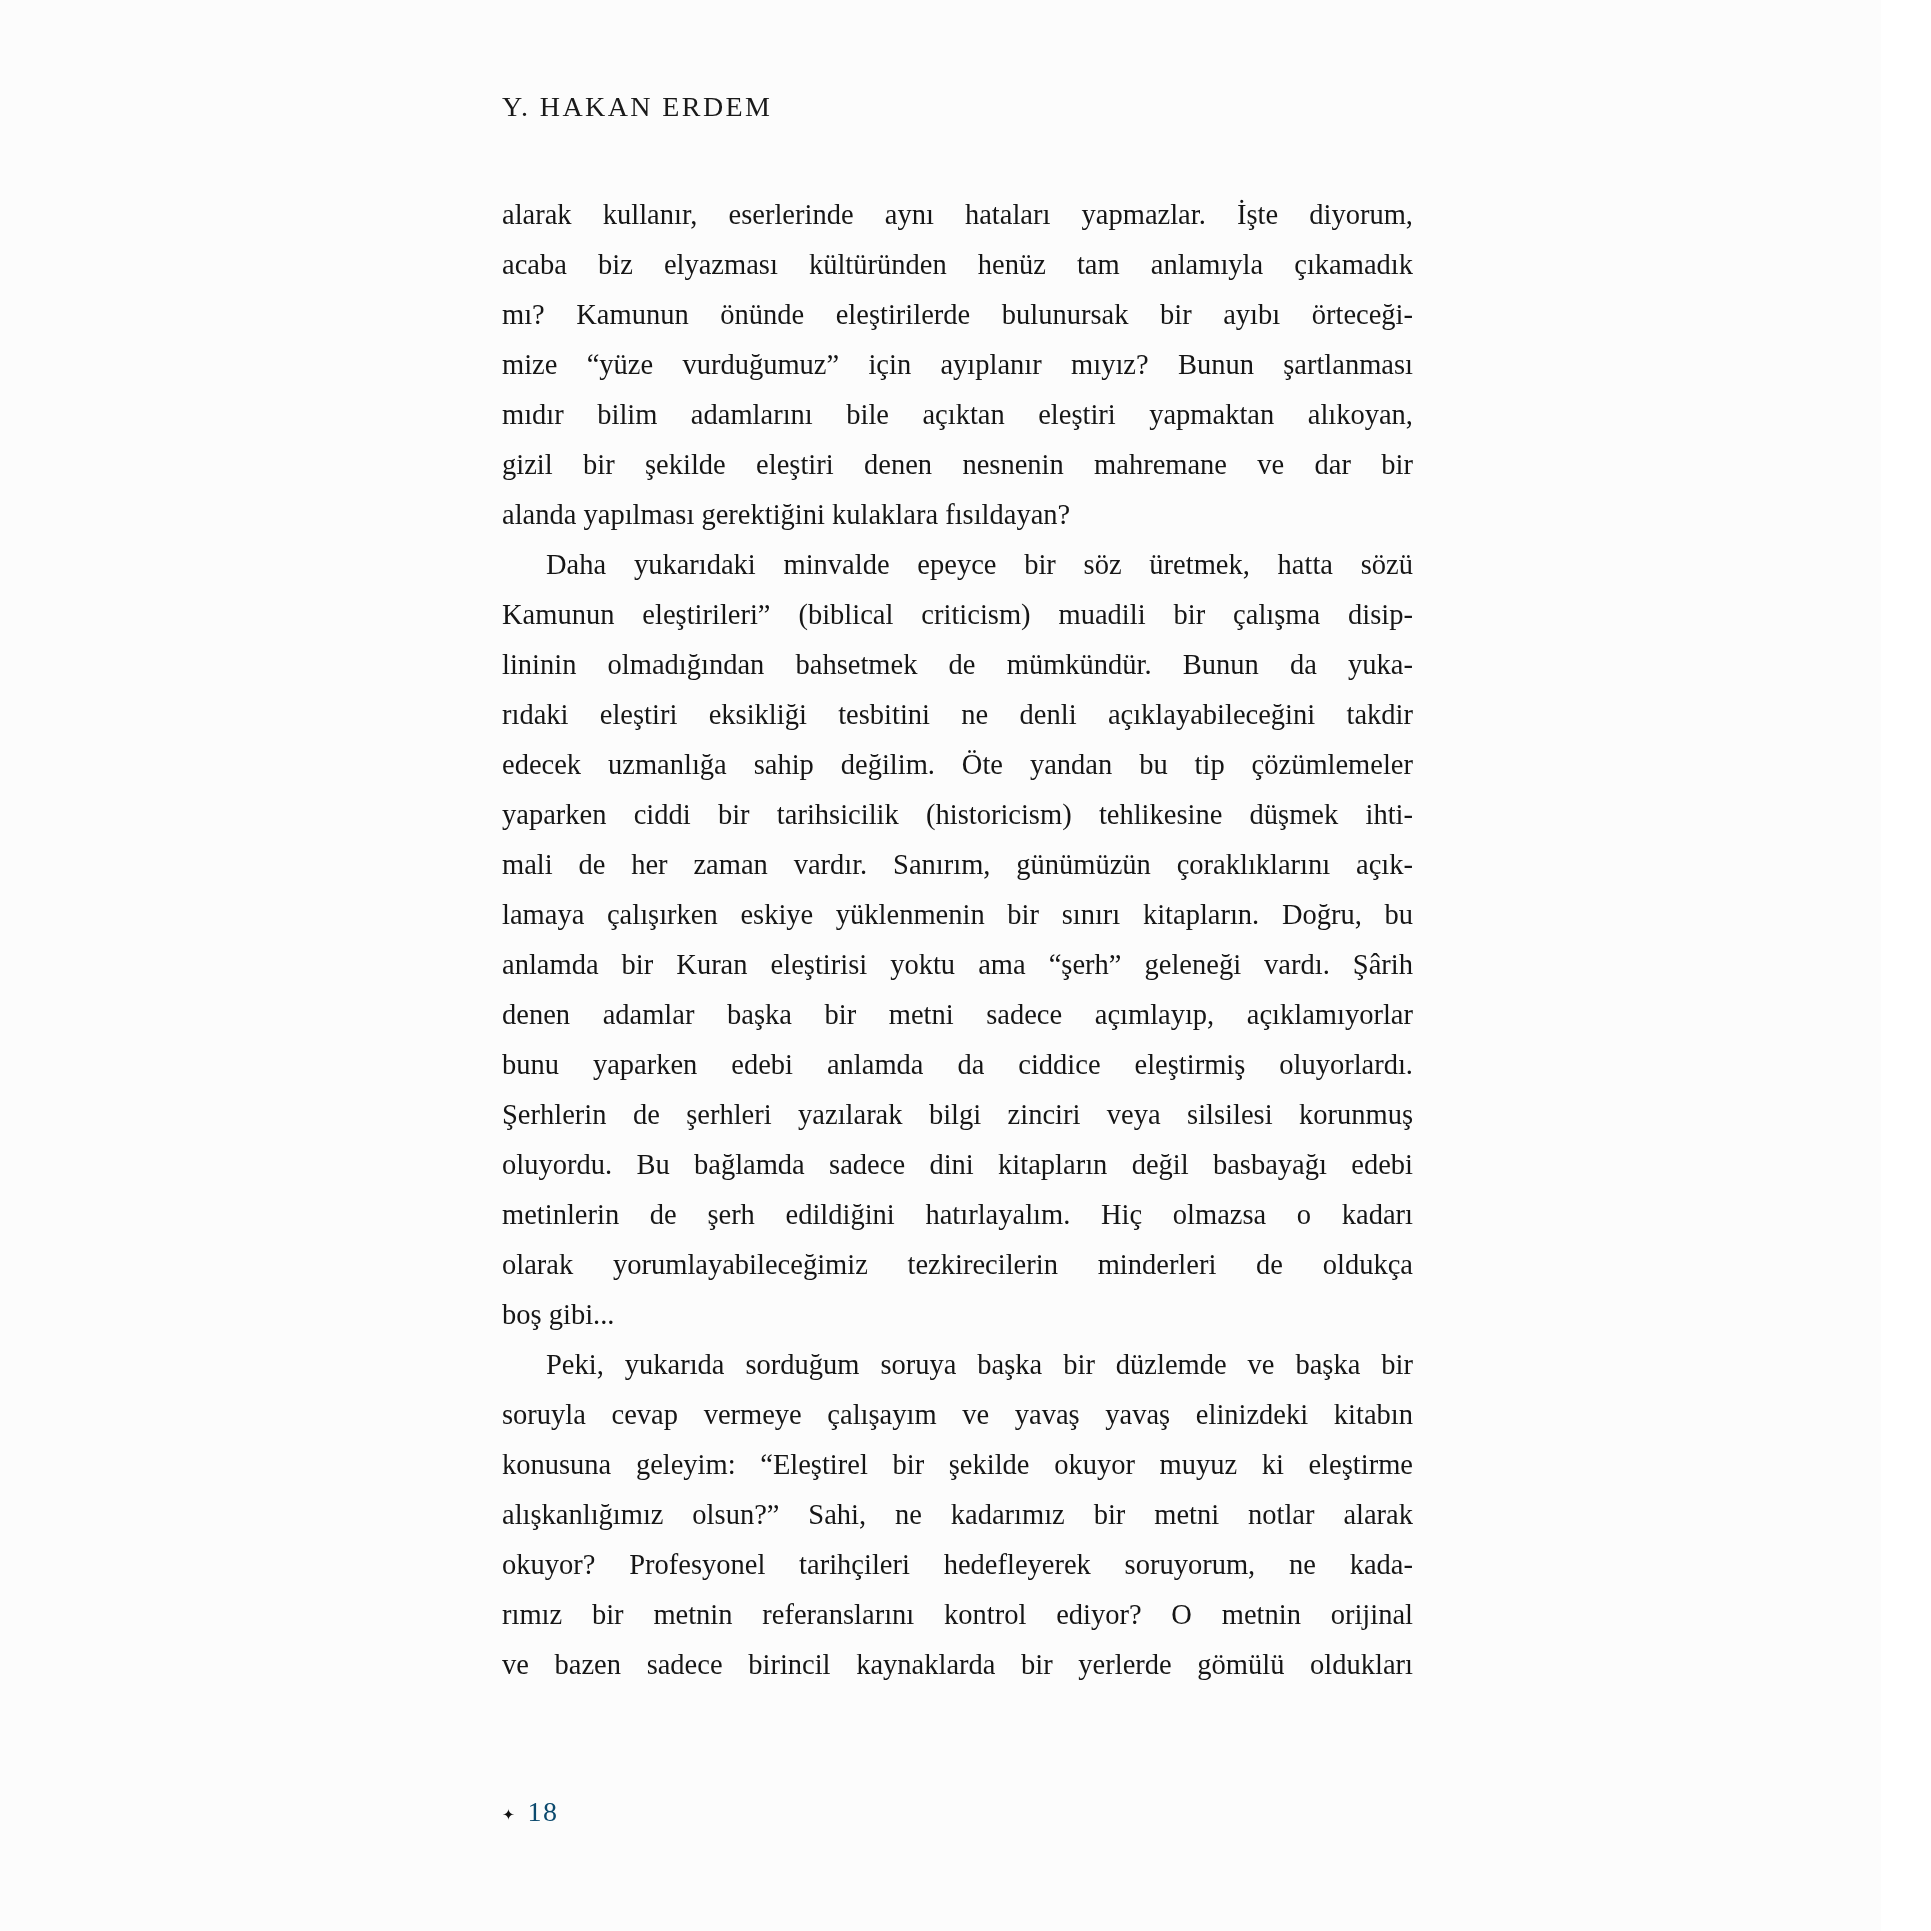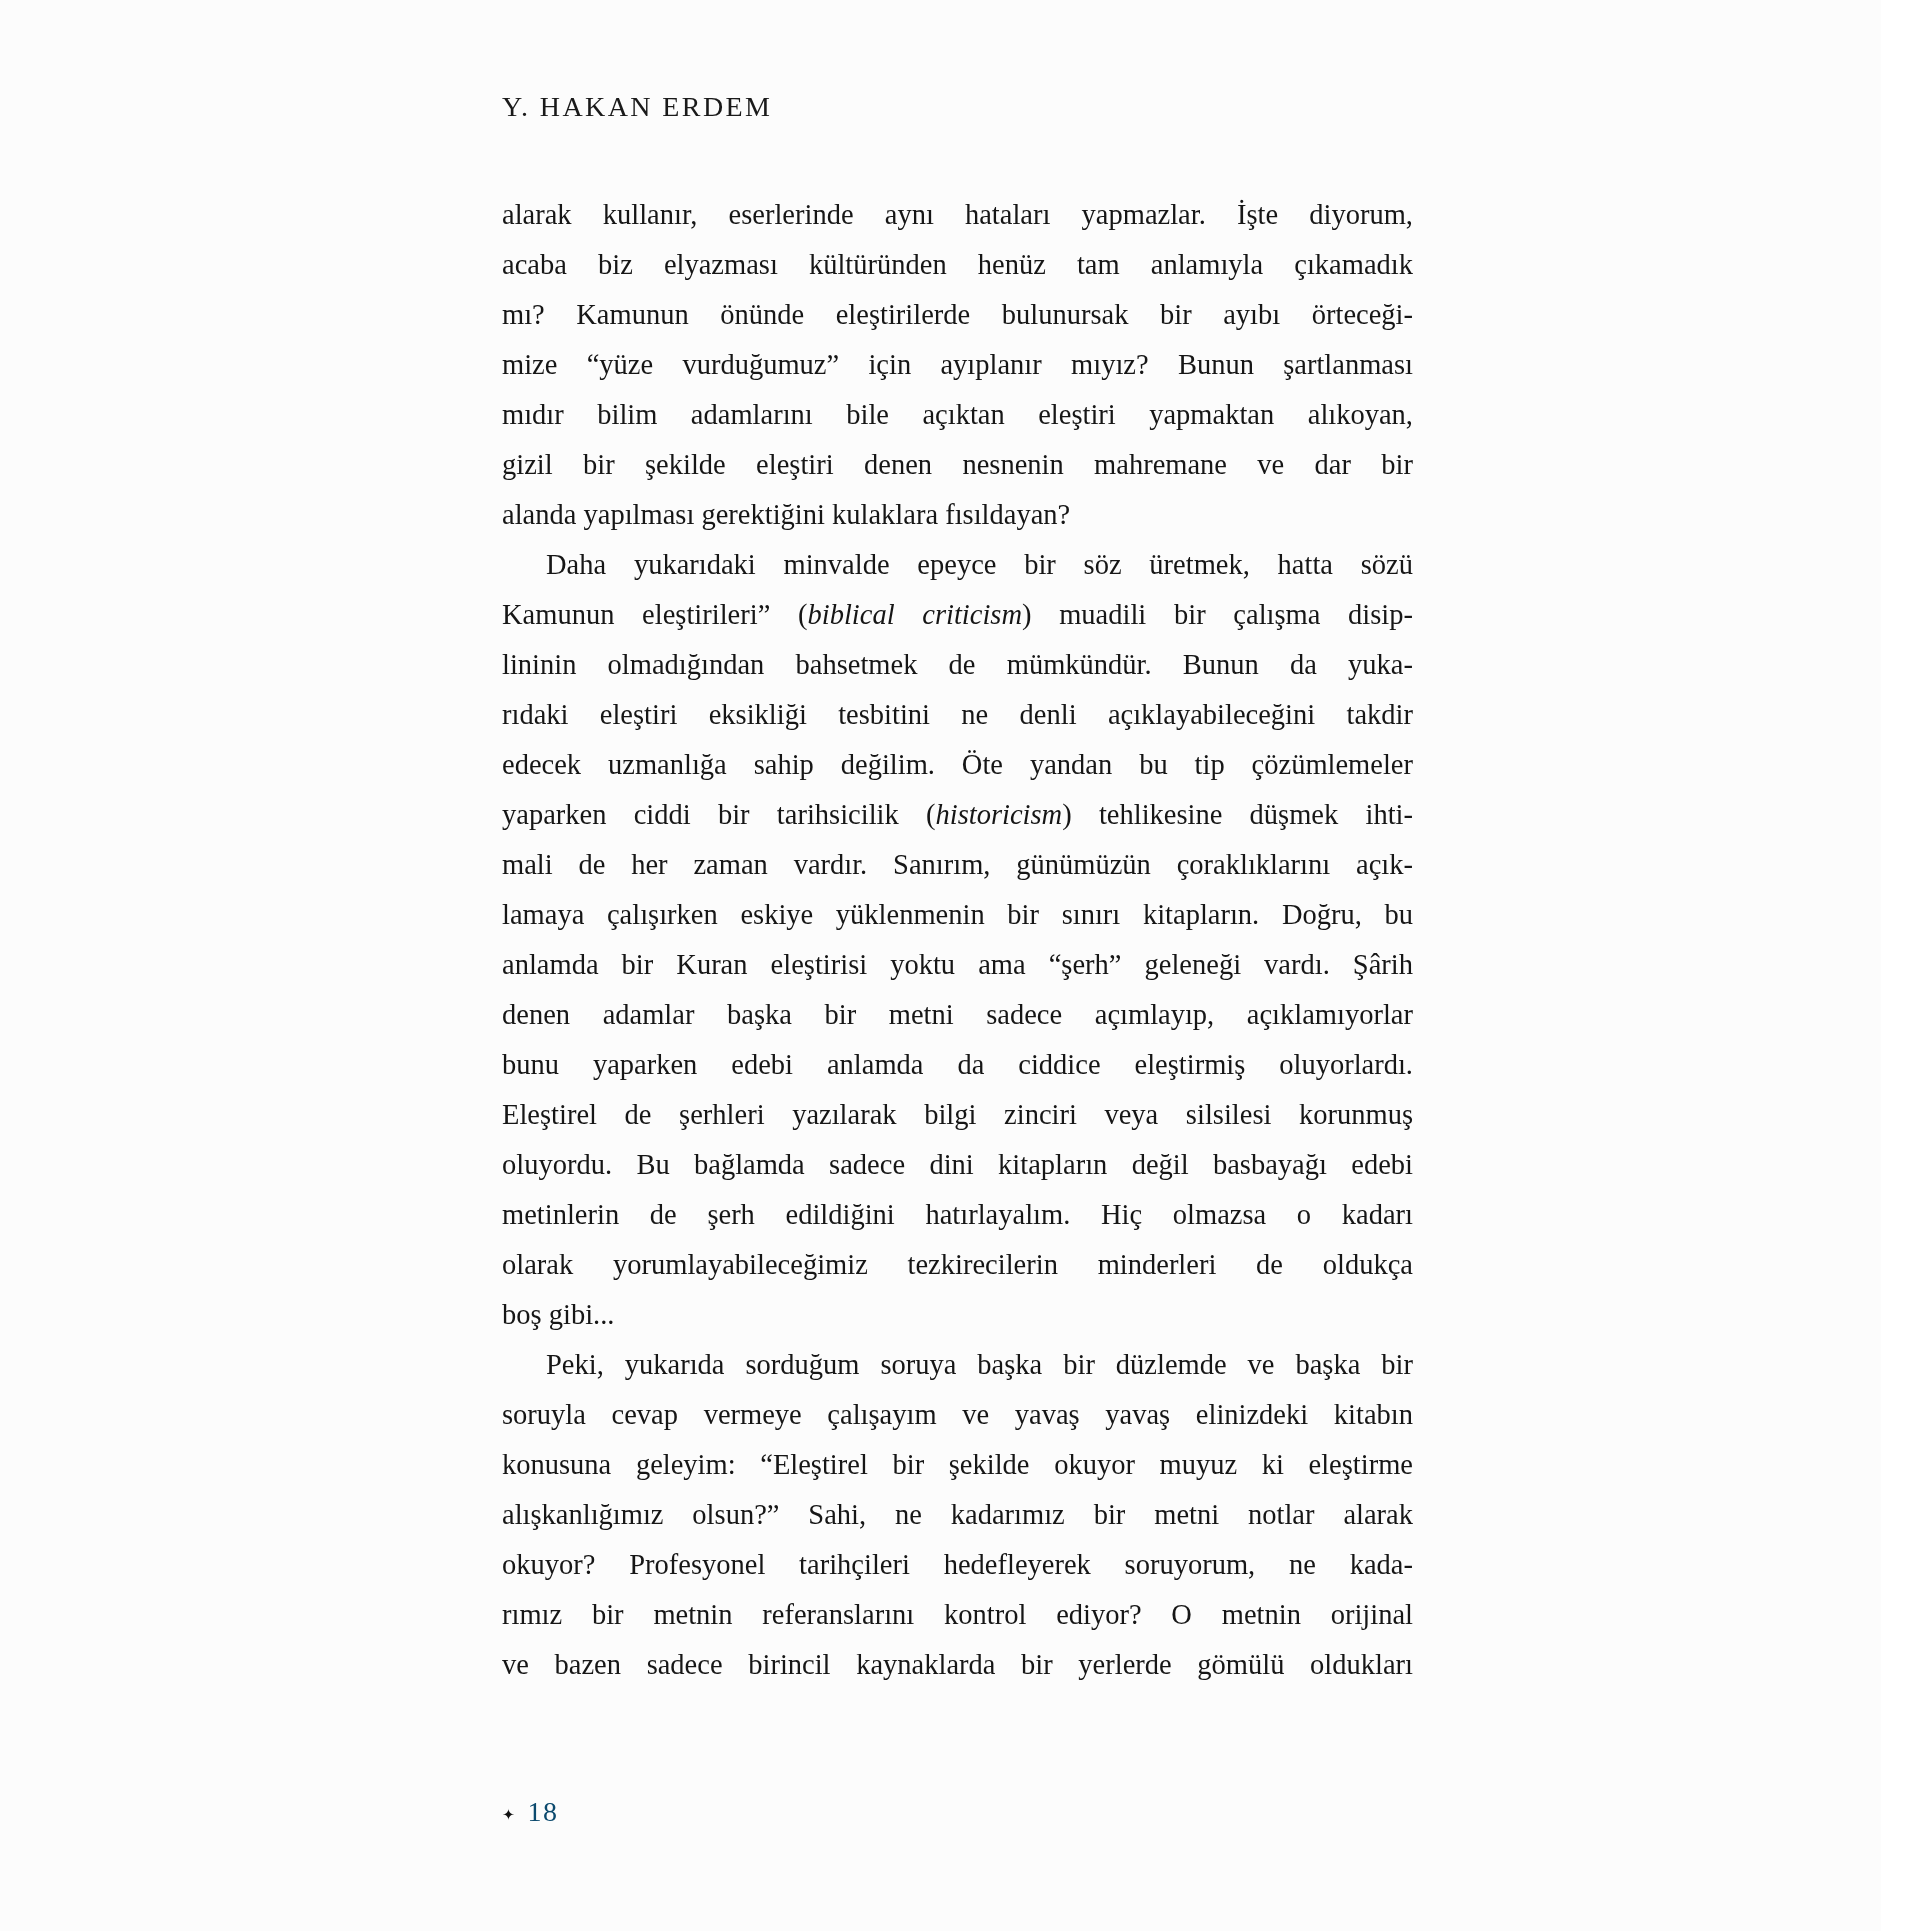--- a/index.html
+++ b/index.html
@@ -39,21 +39,20 @@
     text-align-last: justify;
     white-space: nowrap;
   }
   .line.end {
     text-align-last: left;
   }
   .line.indent {
     padding-left: 44px;
   }
   .it {
-    font-style: italic;
   }
   .footer {
     position: absolute;
     left: 502px;
     top: 1798px;
     display: flex;
     align-items: center;
     gap: 12.6px;
   }
   .ornament {
@@ -88,21 +87,21 @@
       <div class="line"><span>Kamunun eleştirileri” (</span><span class="it">biblical criticism</span><span>) muadili bir çalışma disip-</span></div>
       <div class="line"><span>lininin olmadığından bahsetmek de mümkündür. Bunun da yuka-</span></div>
       <div class="line"><span>rıdaki eleştiri eksikliği tesbitini ne denli açıklayabileceğini takdir</span></div>
       <div class="line"><span>edecek uzmanlığa sahip değilim. Öte yandan bu tip çözümlemeler</span></div>
       <div class="line"><span>yaparken ciddi bir tarihsicilik (</span><span class="it">historicism</span><span>) tehlikesine düşmek ihti-</span></div>
       <div class="line"><span>mali de her zaman vardır. Sanırım, günümüzün çoraklıklarını açık-</span></div>
       <div class="line"><span>lamaya çalışırken eskiye yüklenmenin bir sınırı kitapların. Doğru, bu</span></div>
       <div class="line"><span>anlamda bir Kuran eleştirisi yoktu ama “şerh” geleneği vardı. Şârih</span></div>
       <div class="line"><span>denen adamlar başka bir metni sadece açımlayıp, açıklamıyorlar</span></div>
       <div class="line"><span>bunu yaparken edebi anlamda da ciddice eleştirmiş oluyorlardı.</span></div>
-      <div class="line"><span>Eleştirel de şerhleri yazılarak bilgi zinciri veya silsilesi korunmuş</span></div>
+      <div class="line"><span>Şerhlerin de şerhleri yazılarak bilgi zinciri veya silsilesi korunmuş</span></div>
       <div class="line"><span>oluyordu. Bu bağlamda sadece dini kitapların değil basbayağı edebi</span></div>
       <div class="line"><span>metinlerin de şerh edildiğini hatırlayalım. Hiç olmazsa o kadarı</span></div>
       <div class="line"><span>olarak yorumlayabileceğimiz tezkirecilerin minderleri de oldukça</span></div>
       <div class="line end"><span>boş gibi...</span></div>
       <div class="line indent"><span>Peki, yukarıda sorduğum soruya başka bir düzlemde ve başka bir</span></div>
       <div class="line"><span>soruyla cevap vermeye çalışayım ve yavaş yavaş elinizdeki kitabın</span></div>
       <div class="line"><span>konusuna geleyim: “Eleştirel bir şekilde okuyor muyuz ki eleştirme</span></div>
       <div class="line"><span>alışkanlığımız olsun?” Sahi, ne kadarımız bir metni notlar alarak</span></div>
       <div class="line"><span>okuyor? Profesyonel tarihçileri hedefleyerek soruyorum, ne kada-</span></div>
       <div class="line"><span>rımız bir metnin referanslarını kontrol ediyor? O metnin orijinal</span></div>

